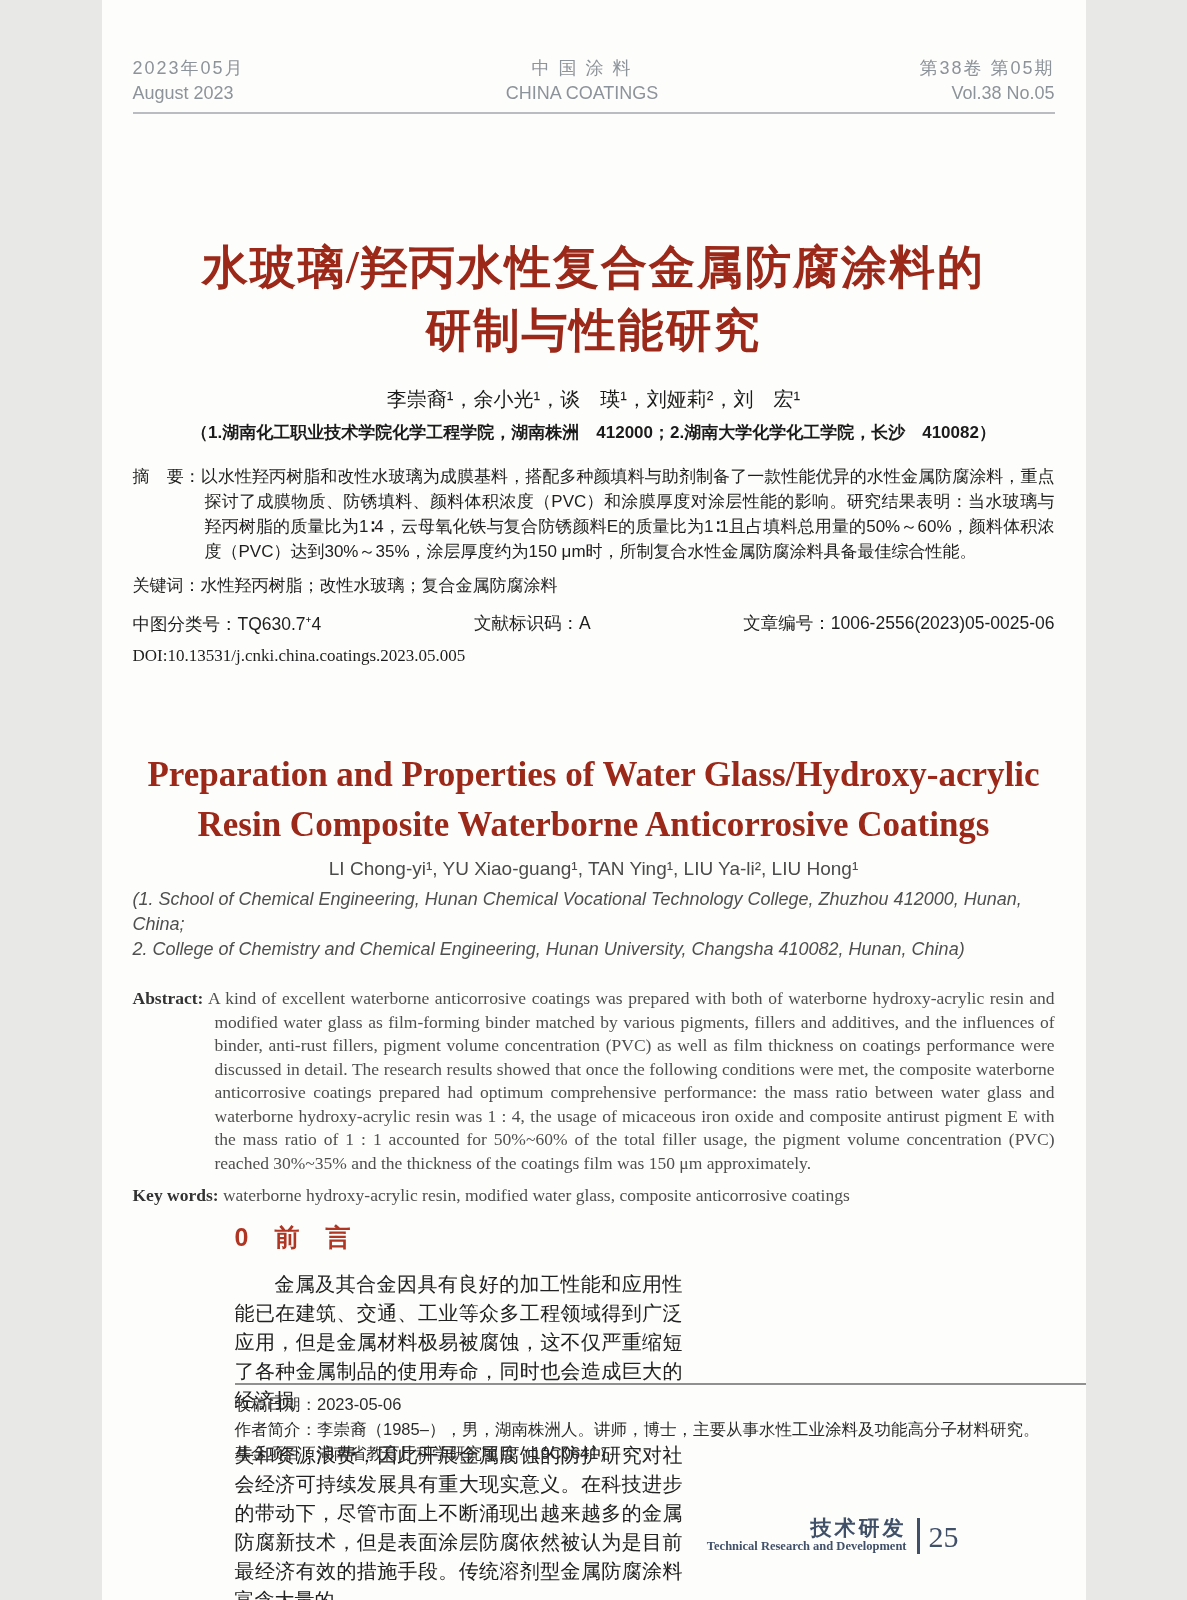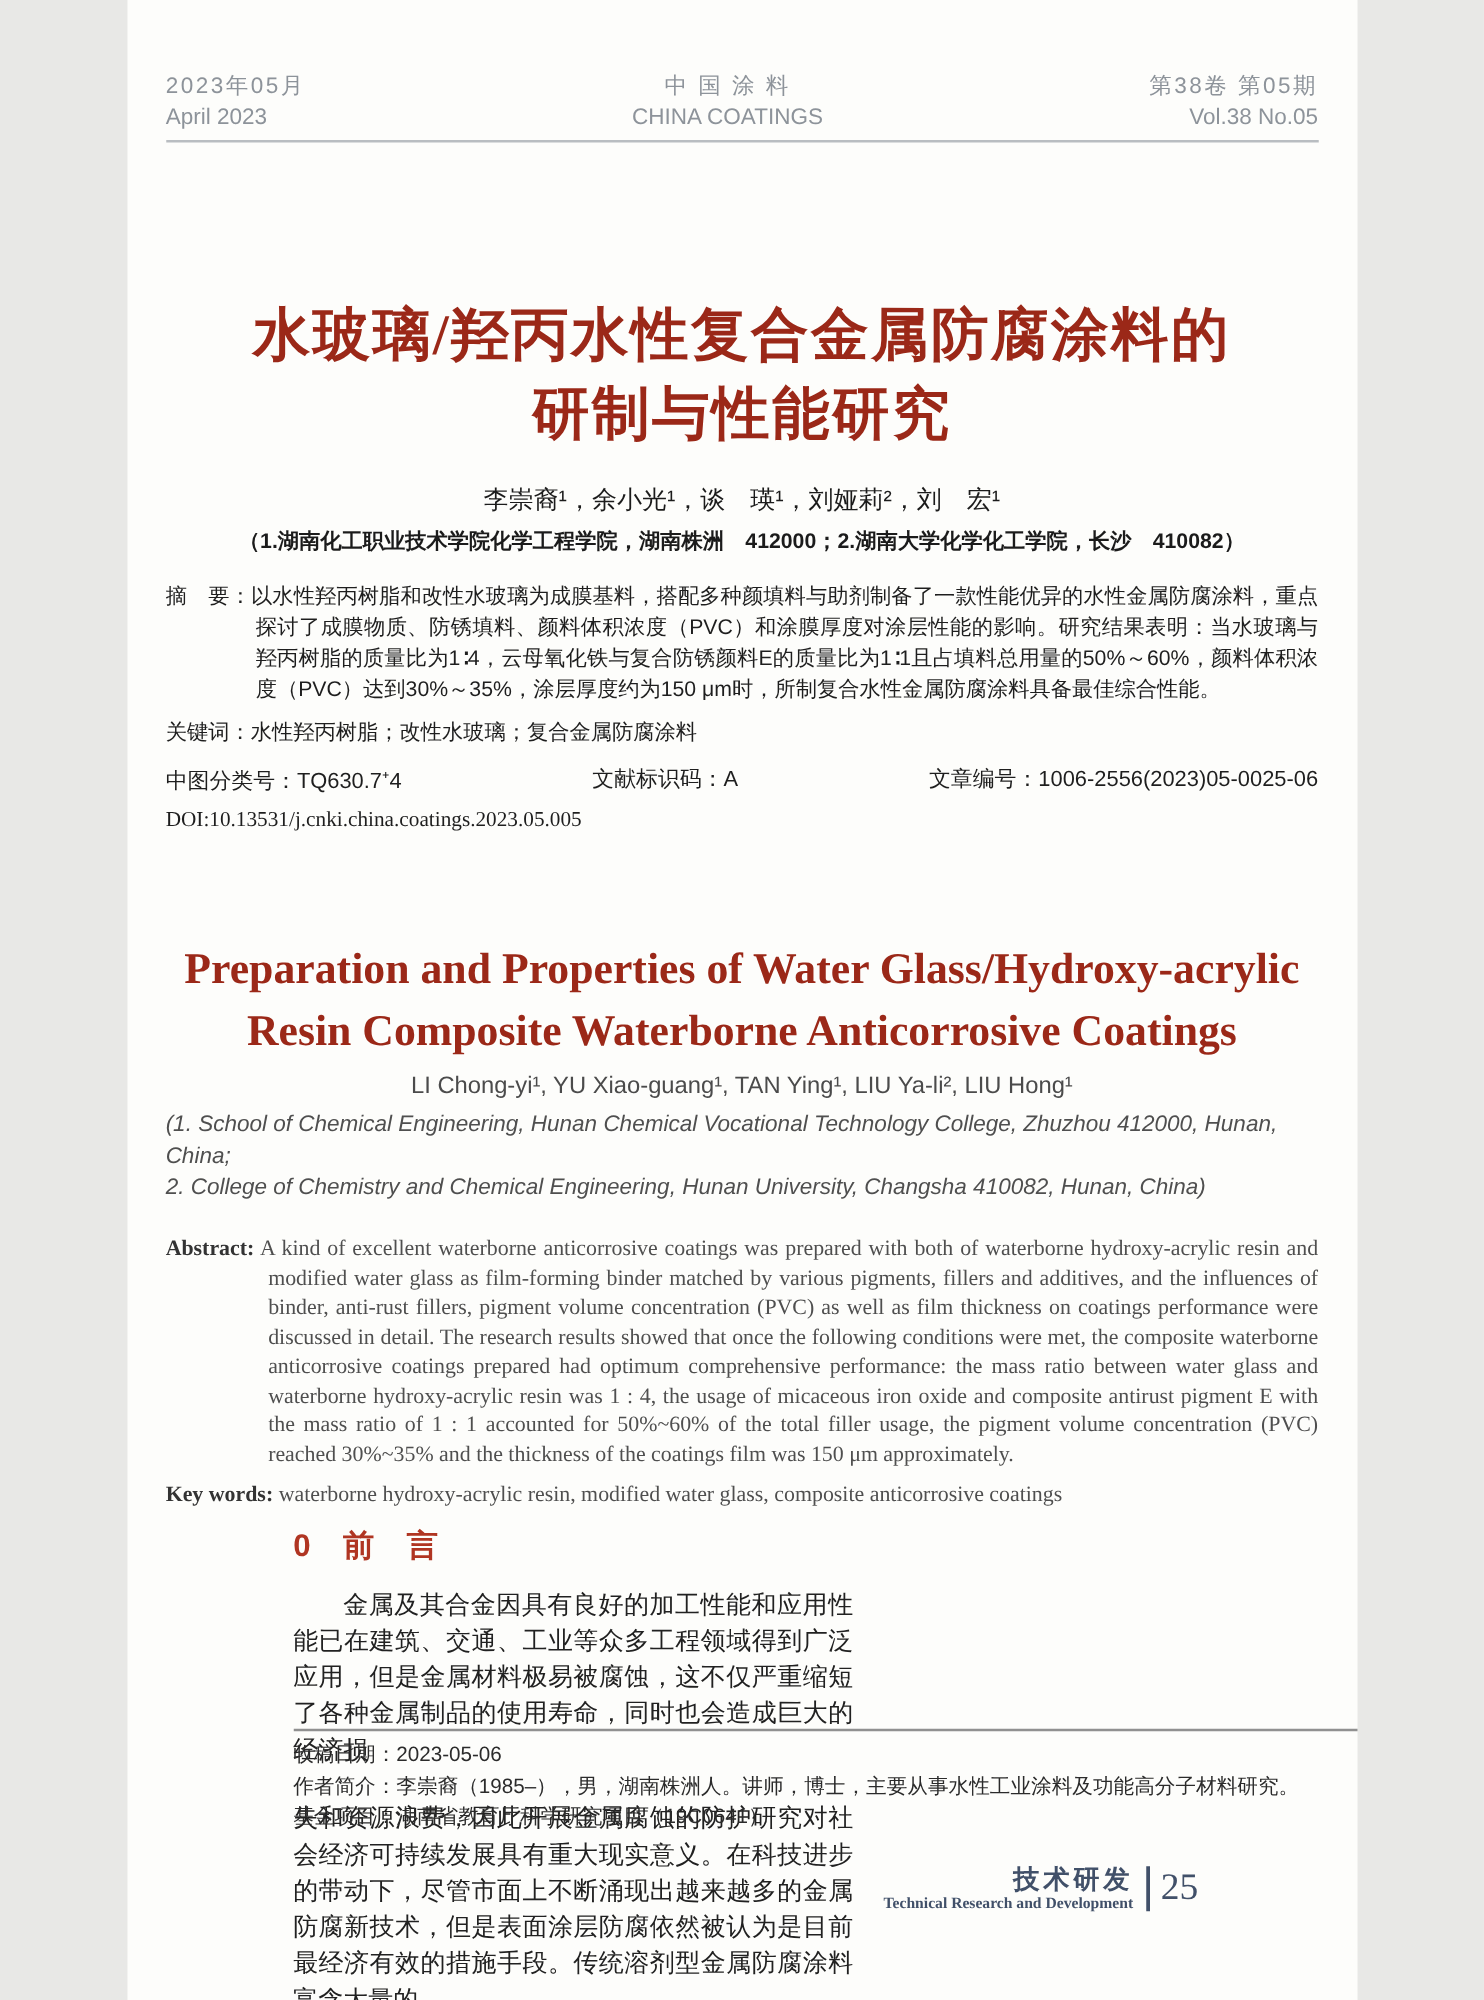--- a/index.html
+++ b/index.html
@@ -98,22 +98,22 @@
   
   .bottom-block { position:absolute; left:133px; width:922px; top:1383px; }
   .footnote-rule { border-top:2px solid #909090; }
   .footnotes {
     margin-top:7px;
     font-family:"Liberation Sans", sans-serif; font-size:16.5px; line-height:24.5px; color:#2b2b2b;
   }
 
   
   .footer {
-    position:absolute; right:127px; bottom:70px;
-    display:flex; align-items:flex-start; color:#415069;
+    position:absolute; right:127px; bottom:46px;
+    display:flex; align-items:flex-end; color:#415069;
   }
   .f-text { text-align:right; }
   .f-cn {
     font-family:"Liberation Sans", sans-serif; font-weight:bold;
     font-size:21px; letter-spacing:3px; line-height:22px;
   }
   .f-en {
     font-family:"Liberation Serif", serif; font-weight:bold;
     font-size:12.5px; line-height:15px;
   }
@@ -122,21 +122,21 @@
 </style>
 </head>
 <body>
 
 <div class="page">
   <div class="content">
 
     <div class="header">
       <div class="h-left">
         <div class="h-cn">2023年05月</div>
-        <div>April 2023</div>
+        <div>August 2023</div>
       </div>
       <div class="h-center">
         <div class="h-cn">中 国 涂 料</div>
         <div>CHINA COATINGS</div>
       </div>
       <div class="h-right">
         <div class="h-cn">第38卷 第05期</div>
         <div>Vol.38 No.05</div>
       </div>
     </div>

